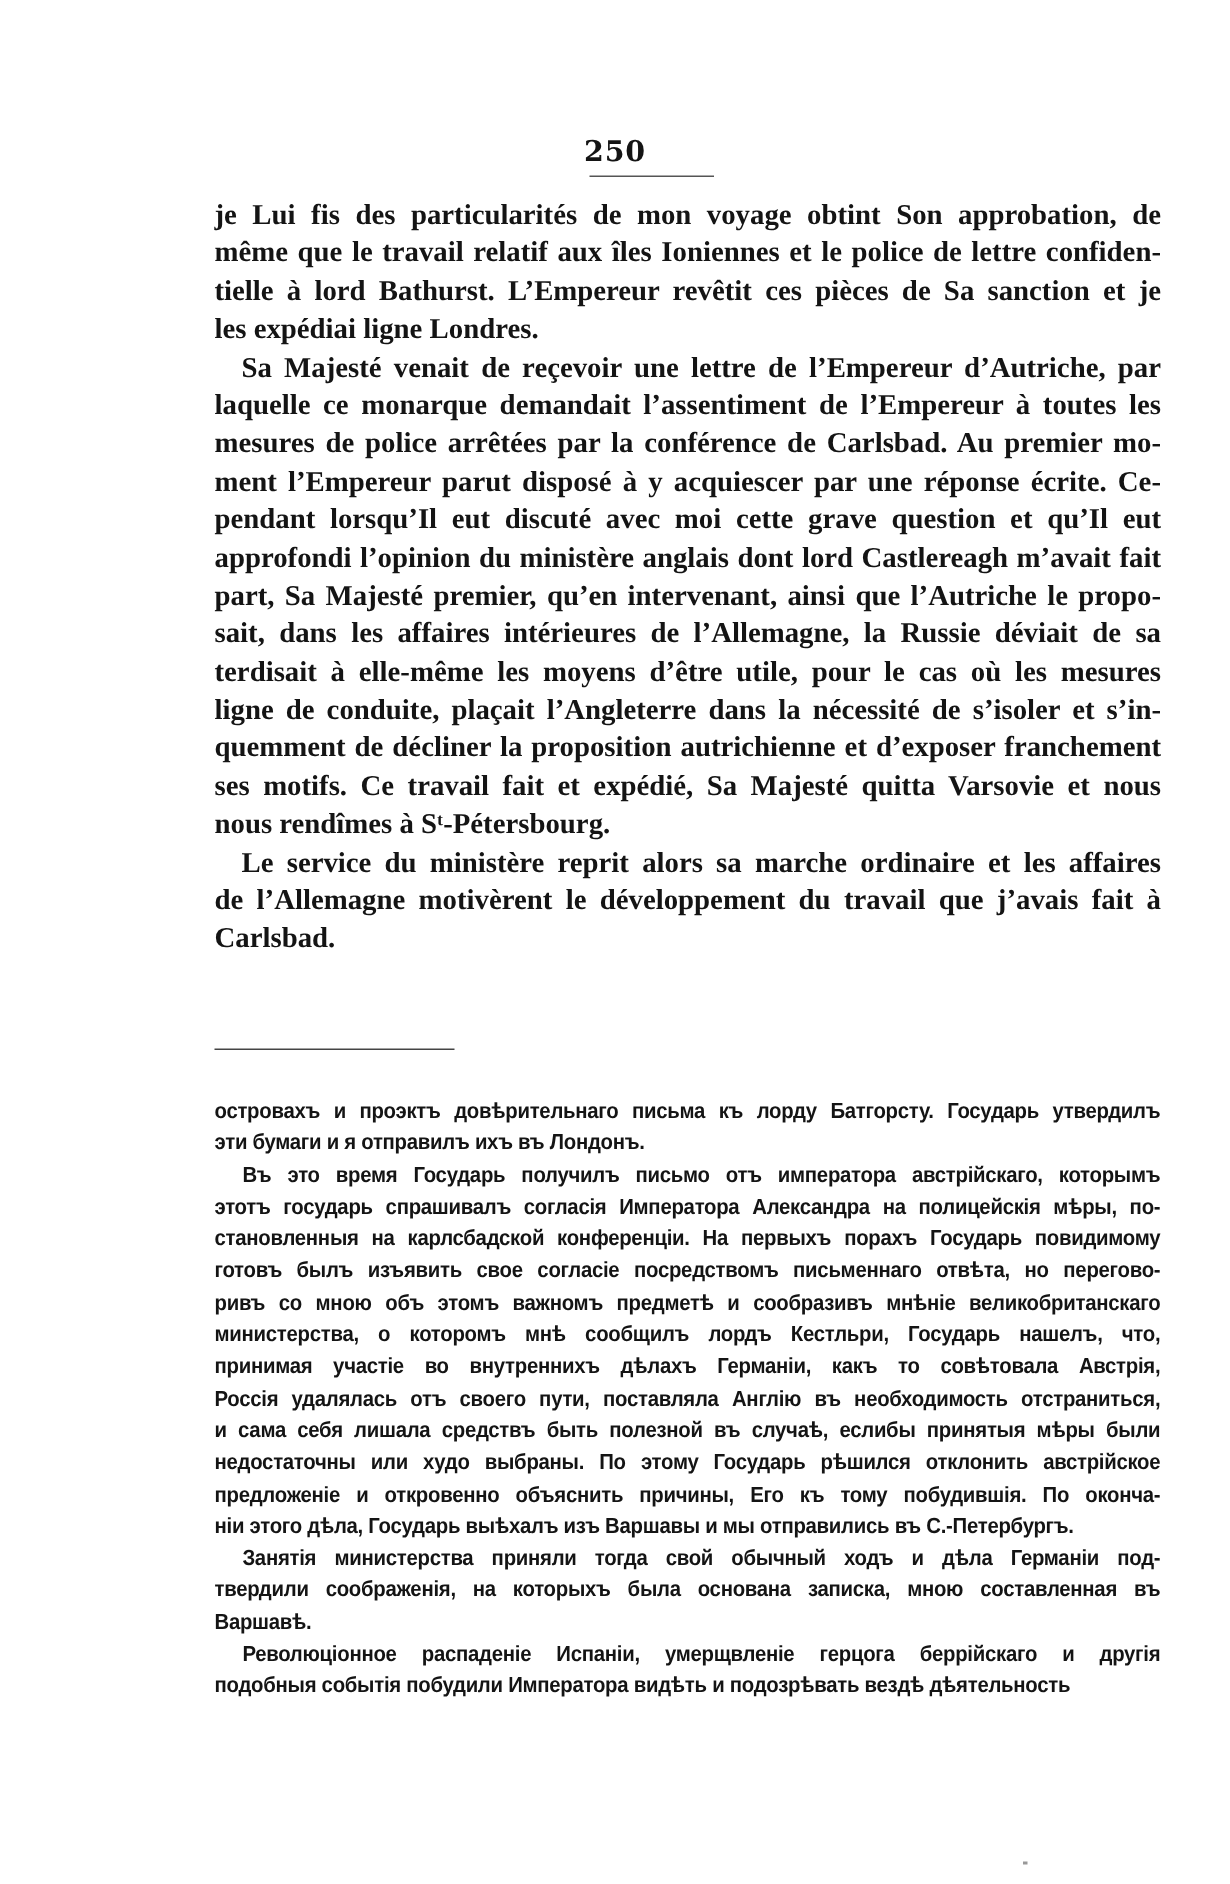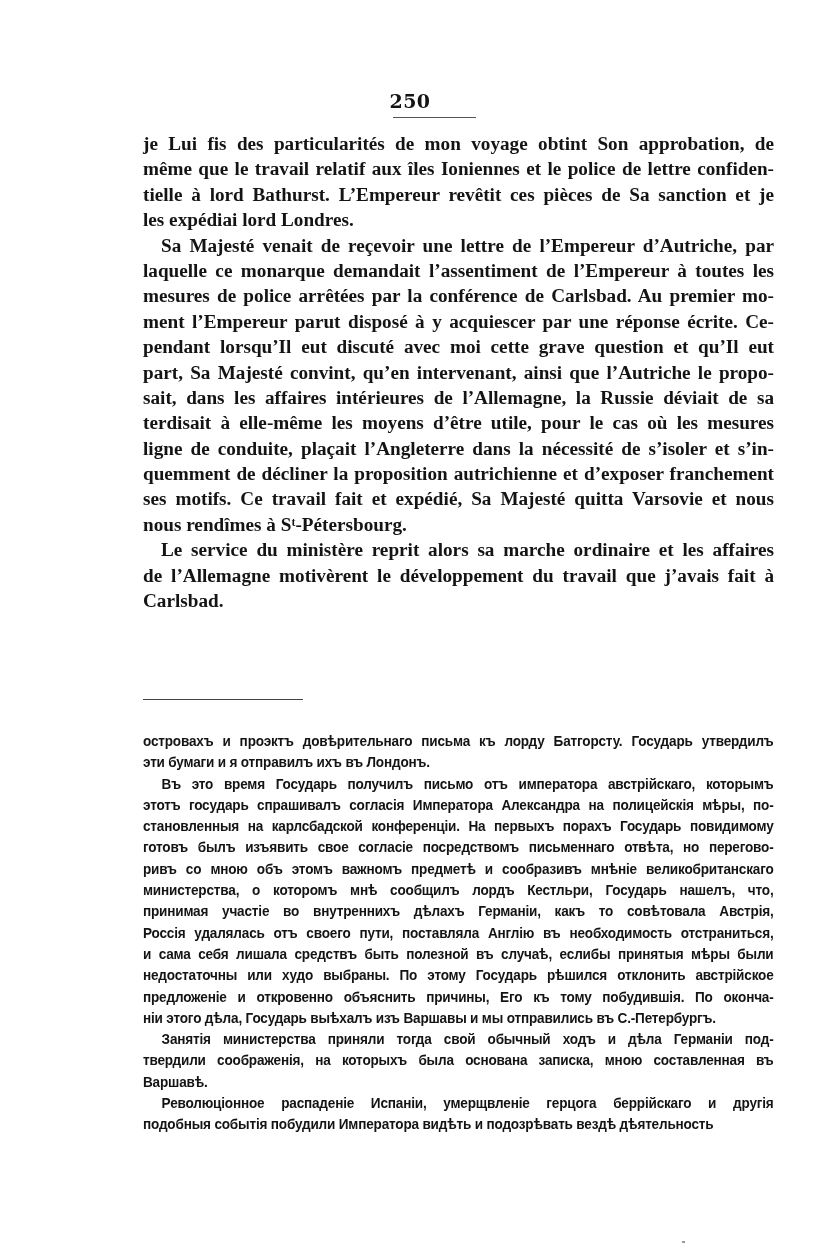--- a/index.html
+++ b/index.html
@@ -106,29 +106,30 @@
 
 <div class="page">
   <div class="page-number">250</div>
   <div class="page-rule"></div>
 
   <div class="main-text" id="main-text">
       <div>
         <span class="line">je Lui fis des particularités de mon voyage obtint Son approbation, de</span>
         <span class="line">même que le travail relatif aux îles Ioniennes et le police de lettre confiden-</span>
         <span class="line">tielle à lord Bathurst. L’Empereur revêtit ces pièces de Sa sanction et je</span>
-        <span class="line last">les expédiai lord Londres.</span>
+        <span class="line last">les expédiai ligne Londres.</span>
       </div>
       <div>
         <span class="line indent">Sa Majesté venait de reçevoir une lettre de l’Empereur d’Autriche, par</span>
         <span class="line">laquelle ce monarque demandait l’assentiment de l’Empereur à toutes les</span>
         <span class="line">mesures de police arrêtées par la conférence de Carlsbad. Au premier mo-</span>
         <span class="line">ment l’Empereur parut disposé à y acquiescer par une réponse écrite. Ce-</span>
         <span class="line">pendant lorsqu’Il eut discuté avec moi cette grave question et qu’Il eut</span>
-        <span class="line">part, Sa Majesté convint, qu’en intervenant, ainsi que l’Autriche le propo-</span>
+        <span class="line">approfondi l’opinion du ministère anglais dont lord Castlereagh m’avait fait</span>
+        <span class="line">part, Sa Majesté premier, qu’en intervenant, ainsi que l’Autriche le propo-</span>
         <span class="line">sait, dans les affaires intérieures de l’Allemagne, la Russie déviait de sa</span>
         <span class="line">terdisait à elle-même les moyens d’être utile, pour le cas où les mesures</span>
         <span class="line">ligne de conduite, plaçait l’Angleterre dans la nécessité de s’isoler et s’in-</span>
         <span class="line">quemment de décliner la proposition autrichienne et d’exposer franchement</span>
         <span class="line">ses motifs. Ce travail fait et expédié, Sa Majesté quitta Varsovie et nous</span>
         <span class="line last">nous rendîmes à Sᵗ-Pétersbourg.</span>
       </div>
       <div>
         <span class="line indent">Le service du ministère reprit alors sa marche ordinaire et les affaires</span>
         <span class="line">de l’Allemagne motivèrent le développement du travail que j’avais fait à</span>

